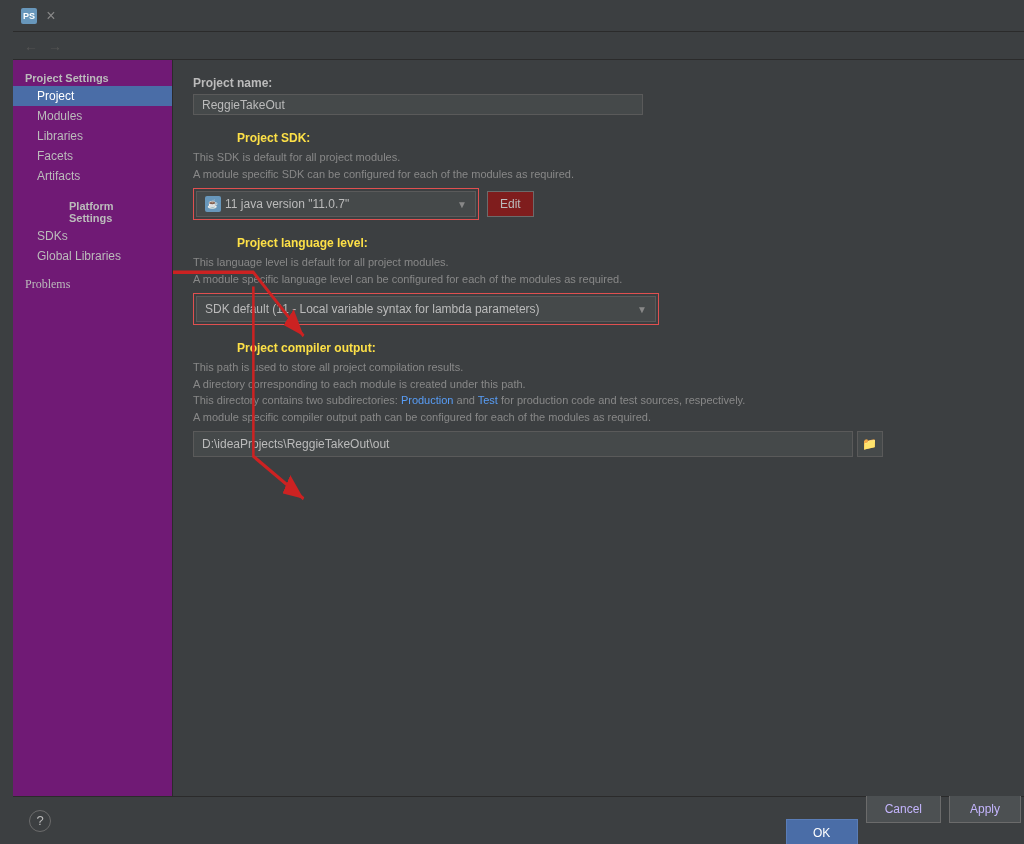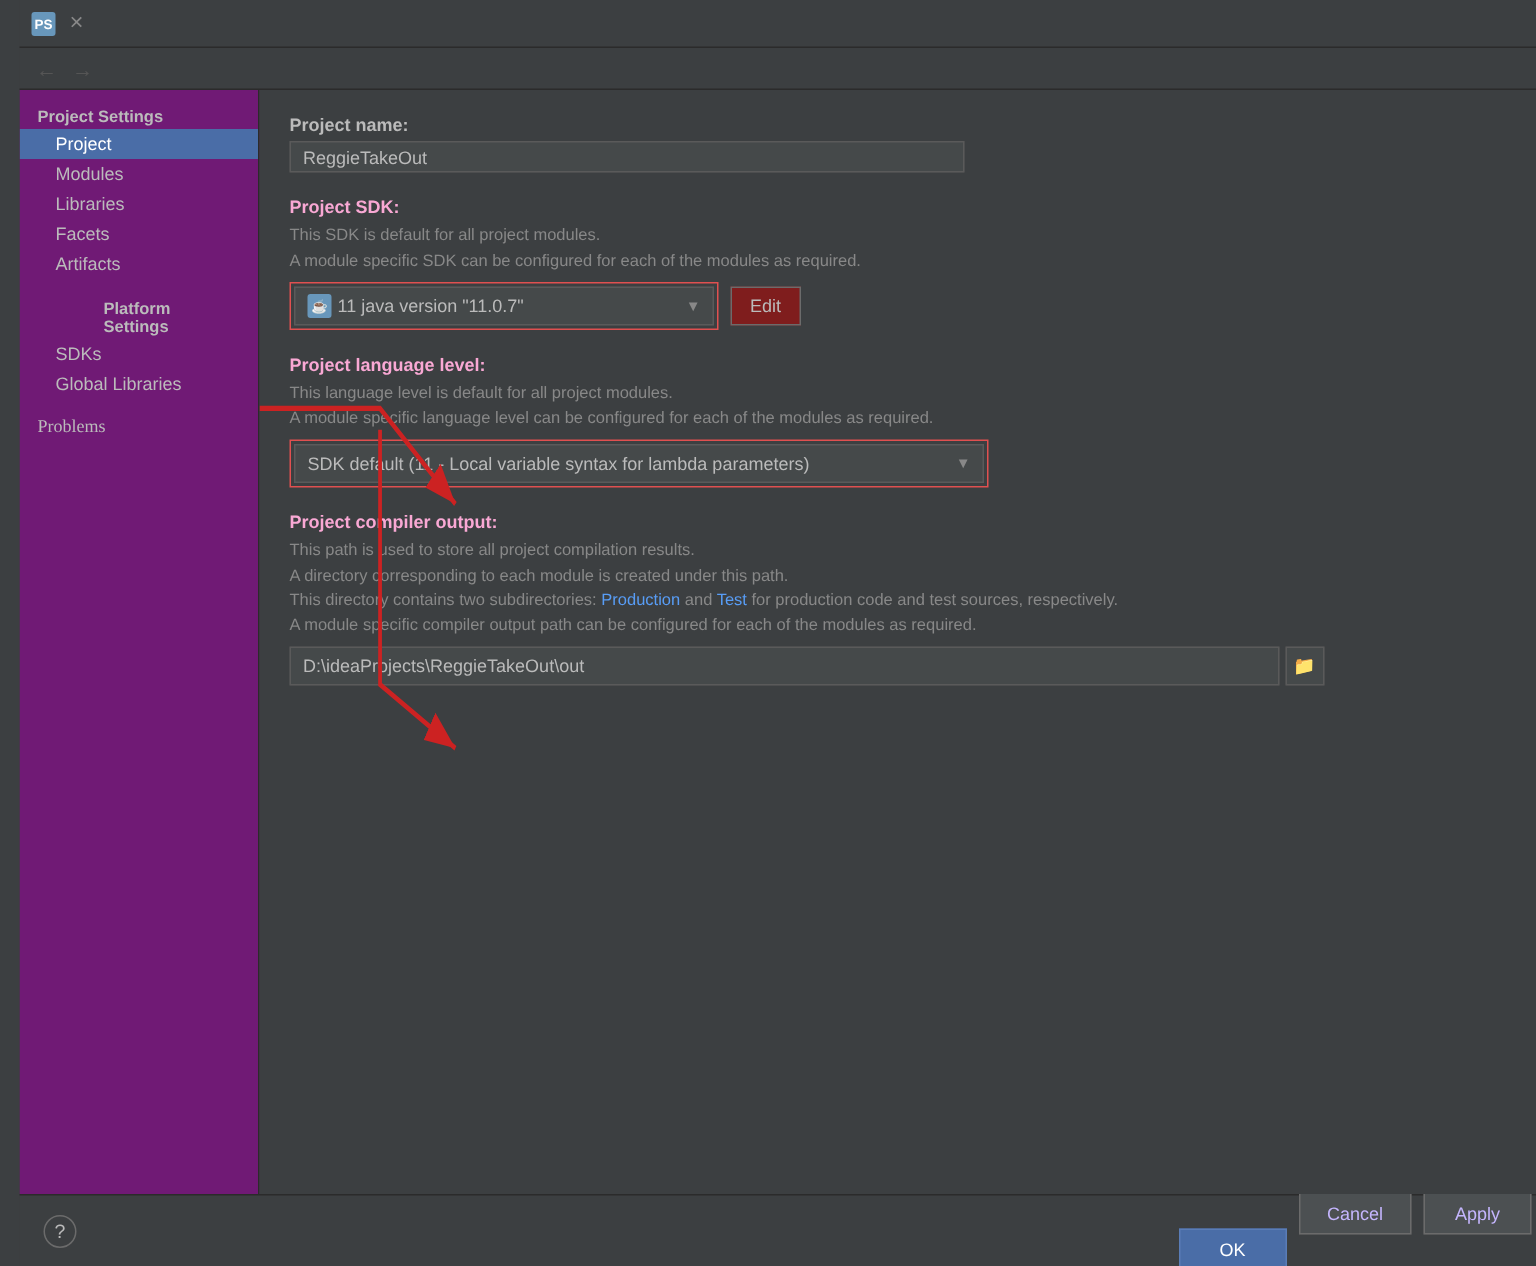--- a/index.html
+++ b/index.html
@@ -146,22 +146,23 @@
       outline: none;
     }
 
     .section {
       margin-bottom: 16px;
     }
 
     .section-title {
       font-size: 12px;
       font-weight: bold;
-      color: #f9a8d4;
+      color: #fde047;
       margin-bottom: 4px;
+      margin-left: 44px;
     }
 
     .section-desc {
       font-size: 11px;
       color: #888;
       margin-bottom: 6px;
       line-height: 1.5;
     }
 
     .sdk-row {

